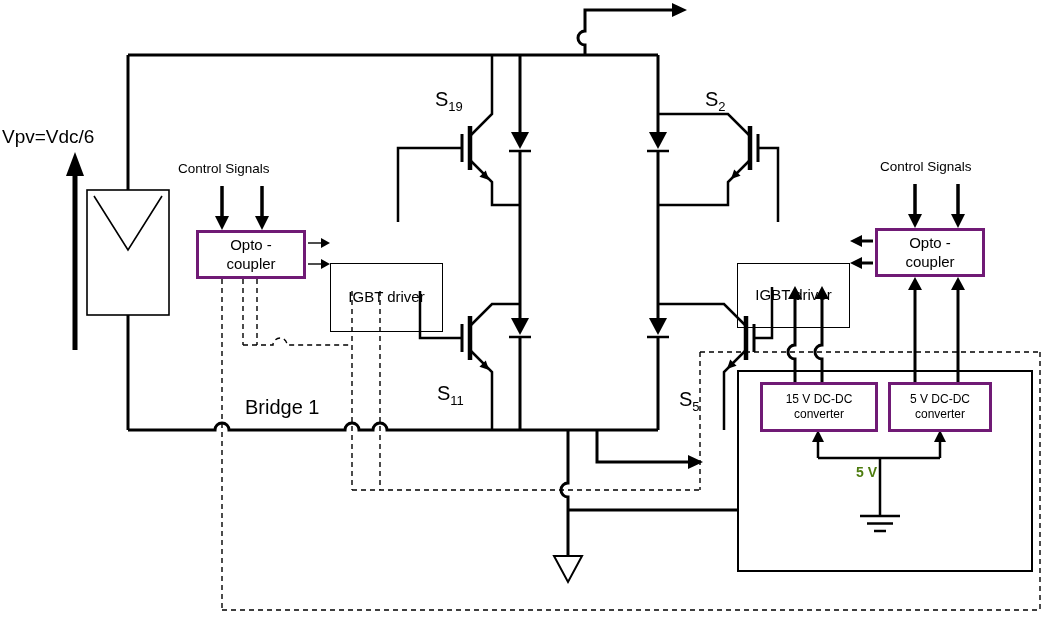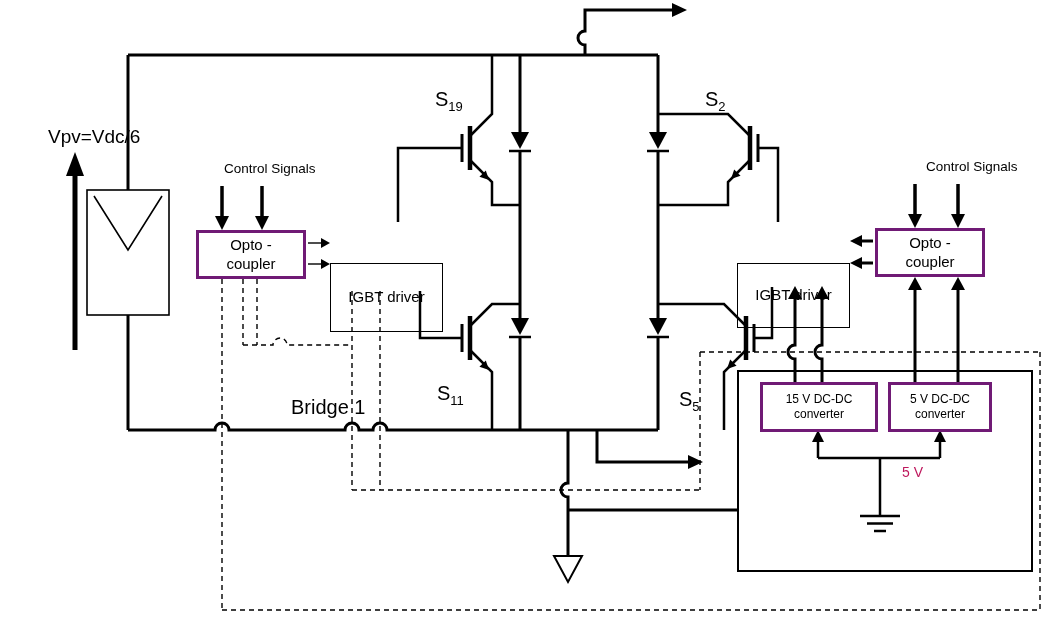--- a/index.html
+++ b/index.html
@@ -5,25 +5,25 @@
   html,body{margin:0;padding:0;background:#fff;}
   .stage{position:relative;width:1048px;height:628px;background:#fff;overflow:hidden;
          font-family:"Liberation Sans", sans-serif;color:#000;}
   .stage svg{position:absolute;left:0;top:0;}
   .box{position:absolute;box-sizing:border-box;display:flex;flex-direction:column;
        align-items:center;justify-content:center;text-align:center;background:transparent;
        font-size:15px;line-height:1.25;}
   .b-thick{border:3px solid #701a75;}
   .b-thin{border:1.5px solid #000;margin-top:41px;}
   .b-med{border:2px solid #000;}
-  .lbl{position:absolute;white-space:nowrap;margin-left:46px;}
+  .lbl{position:absolute;white-space:nowrap;}
   .sw{position:absolute;font-size:20px;white-space:nowrap;}
   .sw sub{font-size:13px;}
   .small{font-size:12px;}
-  .muted{color:#be185d;}
+  .muted{color:#4d7c0f;font-weight:bold;}
 </style>
 </head>
 <body>
 
 <div class="stage">
 
   <svg width="1048" height="628" viewBox="0 0 1048 628">
     <g stroke="#000" fill="none" stroke-linecap="butt">
 
       <g stroke-width="1.4" stroke-dasharray="5 4">

